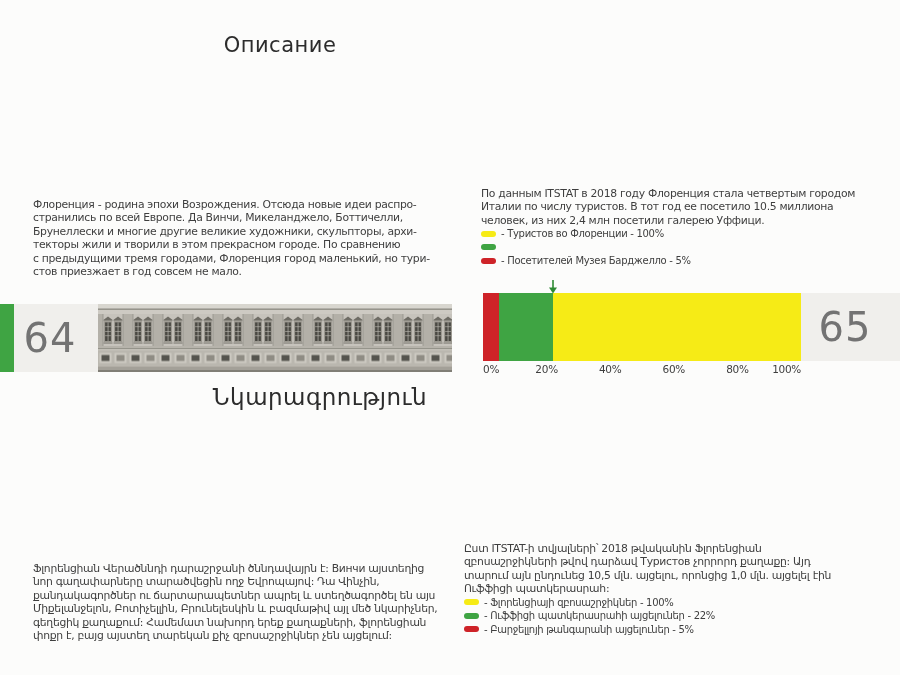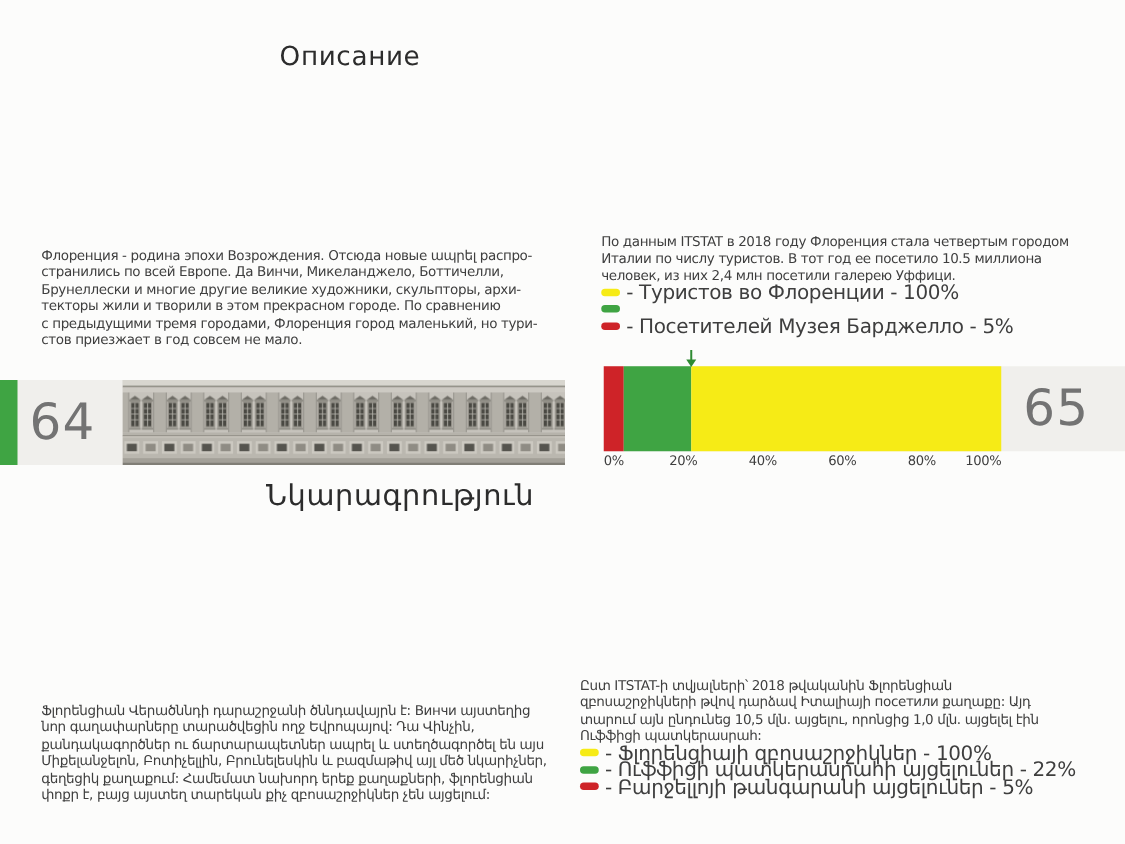--- a/index.html
+++ b/index.html
@@ -17,21 +17,21 @@
   .para .tline{
     white-space:nowrap;font-size:10.8px;line-height:13.4px;
     letter-spacing:-0.3px;color:#3e3e3e;
   }
   .legend-row{display:flex;align-items:center;height:13.4px;}
   .swatch{
     display:inline-block;width:15px;height:6px;border-radius:3px;
     margin-right:5px;flex:0 0 auto;
   }
   .legend-label{
-    white-space:nowrap;font-size:16px;letter-spacing:-0.3px;color:#3e3e3e;
+    white-space:nowrap;font-size:10px;letter-spacing:-0.3px;color:#3e3e3e;
   }
   .band{top:293px;height:68px;background:#f0efec;}
   .page-number{
     top:293px;height:68px;line-height:68px;text-align:center;
     font-size:40px;color:#737373;letter-spacing:1px;
   }
   #green-edge-bar{left:0;top:293px;width:14px;height:68px;}
   #stacked-bar{left:483px;top:293px;width:318px;height:68px;display:flex;}
   #stacked-bar .seg{height:100%;}
   #chart-marker{left:483px;top:279px;width:318px;height:14px;}
@@ -42,21 +42,21 @@
   #chart-axis .tick.last{right:0;left:auto;transform:none;}
 </style>
 </head>
 <body>
 
 <div class="abs" style="left:0;top:11px;width:452px;height:675px;">
 
   <div class="abs section-title" style="left:130px;top:20px;">Описание</div>
 
   <div class="abs para" style="left:33px;top:187px;width:420px;">
-      <div class="tline">Флоренция - родина эпохи Возрождения. Отсюда новые ապրել распро-</div>
+      <div class="tline">Флоренция - родина эпохи Возрождения. Отсюда новые идеи распро-</div>
       <div class="tline">странились по всей Европе. Да Винчи, Микеланджело, Боттичелли,</div>
       <div class="tline">Брунеллески и многие другие великие художники, скульпторы, архи-</div>
       <div class="tline">текторы жили и творили в этом прекрасном городе. По сравнению</div>
       <div class="tline">с предыдущими тремя городами, Флоренция город маленький, но тури-</div>
       <div class="tline">стов приезжает в год совсем не мало.</div>
     </div>
 
   <div class="abs band" style="left: 0px; width: 452px; background: rgb(240, 239, 236);"></div>
 
   <div class="abs" id="green-edge-bar" style="background: rgb(63, 164, 67);"></div>
@@ -146,21 +146,21 @@
         <div class="legend-row">
           <span class="swatch" style="background: rgb(206, 35, 40);"></span>
           <span class="legend-label">- Посетителей Музея Барджелло - 5%</span>
         </div>
       </div>
   </div>
 
   <div class="abs" style="left:12px;top:542px;width:415px;">
     <div class="para">
         <div class="tline">Ըստ ITSTAT-ի տվյալների՝ 2018 թվականին Ֆլորենցիան</div>
-        <div class="tline">զբոսաշրջիկների թվով դարձավ Իտալիայի посетили քաղաքը: Այդ</div>
+        <div class="tline">զբոսաշրջիկների թվով դարձավ Туристов չորրորդ քաղաքը: Այդ</div>
         <div class="tline">տարում այն ընդունեց 10,5 մլն. այցելու, որոնցից 1,0 մլն. այցելել էին</div>
         <div class="tline">Ուֆֆիցի պատկերասրահ:</div>
       </div>
     <div>
         <div class="legend-row">
           <span class="swatch" style="background: rgb(246, 235, 22);"></span>
           <span class="legend-label">- Ֆլորենցիայի զբոսաշրջիկներ - 100%</span>
         </div>
         <div class="legend-row">
           <span class="swatch" style="background: rgb(63, 164, 67);"></span>

